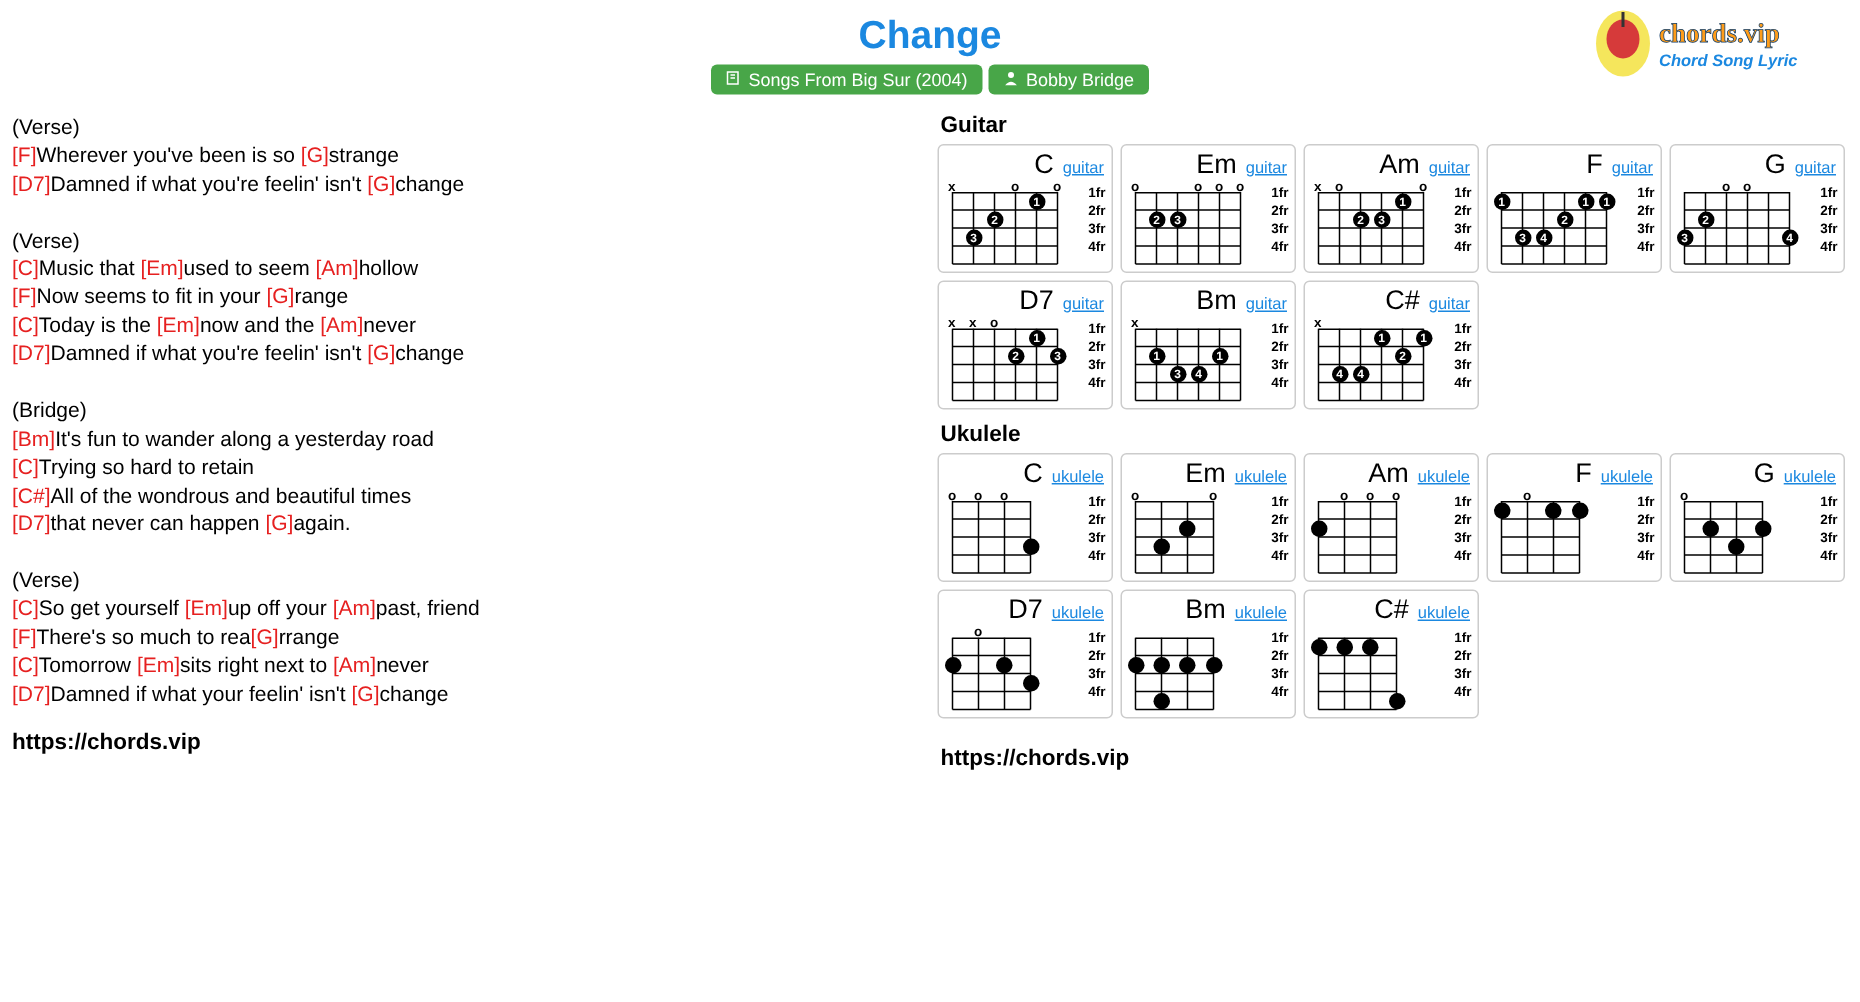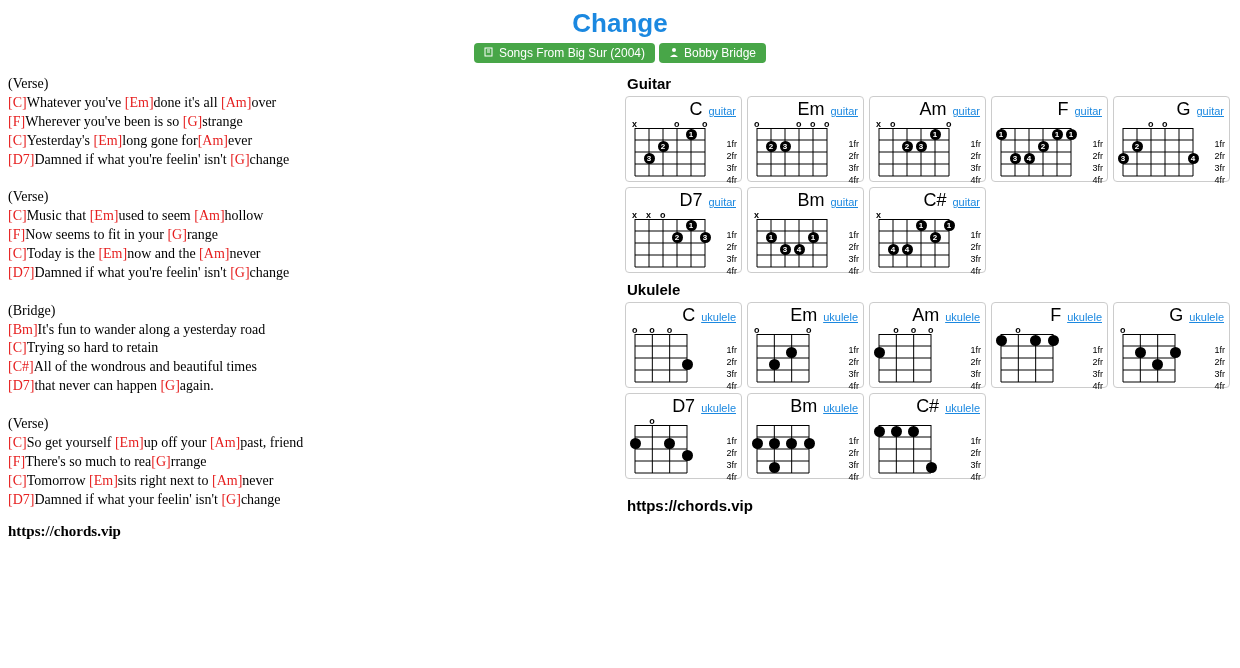--- a/index.html
+++ b/index.html
@@ -4,34 +4,34 @@
 <style>
 * { box-sizing: border-box; margin: 0; padding: 0; }
 body { font-family: Arial, sans-serif; font-size: 14px; background: #fff; }
 .header { text-align: center; position: relative; padding: 8px 0 4px; }
 .title { color: #1b88e0; font-size: 26px; font-weight: bold; margin-bottom: 4px; }
 .tags { display: inline-flex; gap: 4px; }
 .tag { background: #48a648; color: #fff; padding: 3px 10px; border-radius: 4px; font-size: 12px; display: inline-flex; align-items: center; gap: 5px; }
 .logo { position: absolute; right: 10px; top: 4px; width: 170px; height: 50px; }
 .logo svg { width: 100%; height: 100%; }
 .container { display: flex; padding: 4px; gap: 8px; align-items: flex-start; }
-.left { flex: 1; padding: 4px; font-family: Liberation Serif, serif; }
+.left { flex: 1; padding: 4px; }
 .right { width: 615px; }
 .lyrics { line-height: 1.35; font-size: 14px; }
 .lyrics .ch { color: #e62020; }
 .footer-link { font-weight: bold; font-size: 15px; margin-top: 14px; }
 .section-title { font-weight: bold; padding: 4px 0 4px 6px; font-size: 15px; }
 .chord-grid { display: flex; flex-wrap: wrap; gap: 5px; padding: 0 4px 4px; }
 .chord-box { border: 1px solid #ccc; width: 117px; height: 86px; border-radius: 4px; background: #fff; position: relative; }
 .chord-head { display: flex; justify-content: space-between; align-items: baseline; padding: 2px 5px 1px; }
 .chord-name { font-size: 18px; font-weight: 400; margin-left: auto; margin-right: 6px; }
 .chord-instr { color: #1b88e0; font-size: 11px; text-decoration: underline; cursor: pointer; }
 .diagram { position: relative; height: 60px; margin: 1px 4px 2px; }
 .fretboard { position: absolute; left: 4px; top: 6px; }
-.fretlabels { position: absolute; right: 0; top: 16px; font-size: 9px; line-height: 12px; font-weight: normal; }
+.fretlabels { position: absolute; right: 0; top: 0; font-size: 9px; line-height: 12px; font-weight: bold; }
 .fretlabels div { height: 12px; }
 .markers { position: absolute; left: 4px; top: 0; font-size: 9px; height: 6px; }
 .markers span { position: absolute; top: -3px; font-weight: bold; }
 .dot { position: absolute; width: 11px; height: 11px; background: #000; border-radius: 50%; color: #fff; font-size: 8px; text-align: center; line-height: 11px; font-weight: bold; }
 </style>
 </head>
 <body>
 
 <div class="header">
   <div class="title">Change</div>
@@ -49,29 +49,36 @@
     <span class="tag">
       <span>
         <svg width="10" height="10" viewBox="0 0 10 10">
             <circle cx="5" cy="3" r="2" fill="#fff"></circle>
             <path d="M1 10 Q5 5 9 10" fill="#fff"></path>
           </svg>
       </span>
       <span>Bobby Bridge</span>
     </span>
   </div>
+  <div class="logo">
+    <svg viewBox="0 0 170 50">
+      <ellipse cx="22" cy="25" rx="18" ry="22" fill="#f5e65c"></ellipse>
+      <ellipse cx="22" cy="22" rx="11" ry="13" fill="#d63a3a"></ellipse>
+      <rect x="21" y="4" width="2" height="10" fill="#333"></rect>
+      <text x="46" y="24" font-family="Arial Black" font-size="18" fill="#ff9d1a" stroke="#0a3a6b" stroke-width="0.5" font-weight="900">chords.vip</text>
+      <text x="46" y="40" font-family="Arial" font-size="11" fill="#1b88e0" font-weight="bold" font-style="italic">Chord Song Lyric</text>
+    </svg>
+  </div>
 </div>
 
 <div class="container">
   <div class="left">
     <div class="lyrics" id="lyrics">
         <div>(Verse)</div>
-        <div><span class="ch">[C]</span>Whatever you've <span class="ch">[Em]</span>done it's all <span class="ch">[Am]</span>over</div>
         <div><span class="ch">[F]</span>Wherever you've been is so <span class="ch">[G]</span>strange</div>
-        <div><span class="ch">[C]</span>Yesterday's <span class="ch">[Em]</span>long gone for<span class="ch">[Am]</span>ever</div>
         <div><span class="ch">[D7]</span>Damned if what you're feelin' isn't <span class="ch">[G]</span>change</div>
         <div>&nbsp;</div>
         <div>(Verse)</div>
         <div><span class="ch">[C]</span>Music that <span class="ch">[Em]</span>used to seem <span class="ch">[Am]</span>hollow</div>
         <div><span class="ch">[F]</span>Now seems to fit in your <span class="ch">[G]</span>range</div>
         <div><span class="ch">[C]</span>Today is the <span class="ch">[Em]</span>now and the <span class="ch">[Am]</span>never</div>
         <div><span class="ch">[D7]</span>Damned if what you're feelin' isn't <span class="ch">[G]</span>change</div>
         <div>&nbsp;</div>
         <div>(Bridge)</div>
         <div><span class="ch">[Bm]</span>It's fun to wander along a yesterday road</div>

